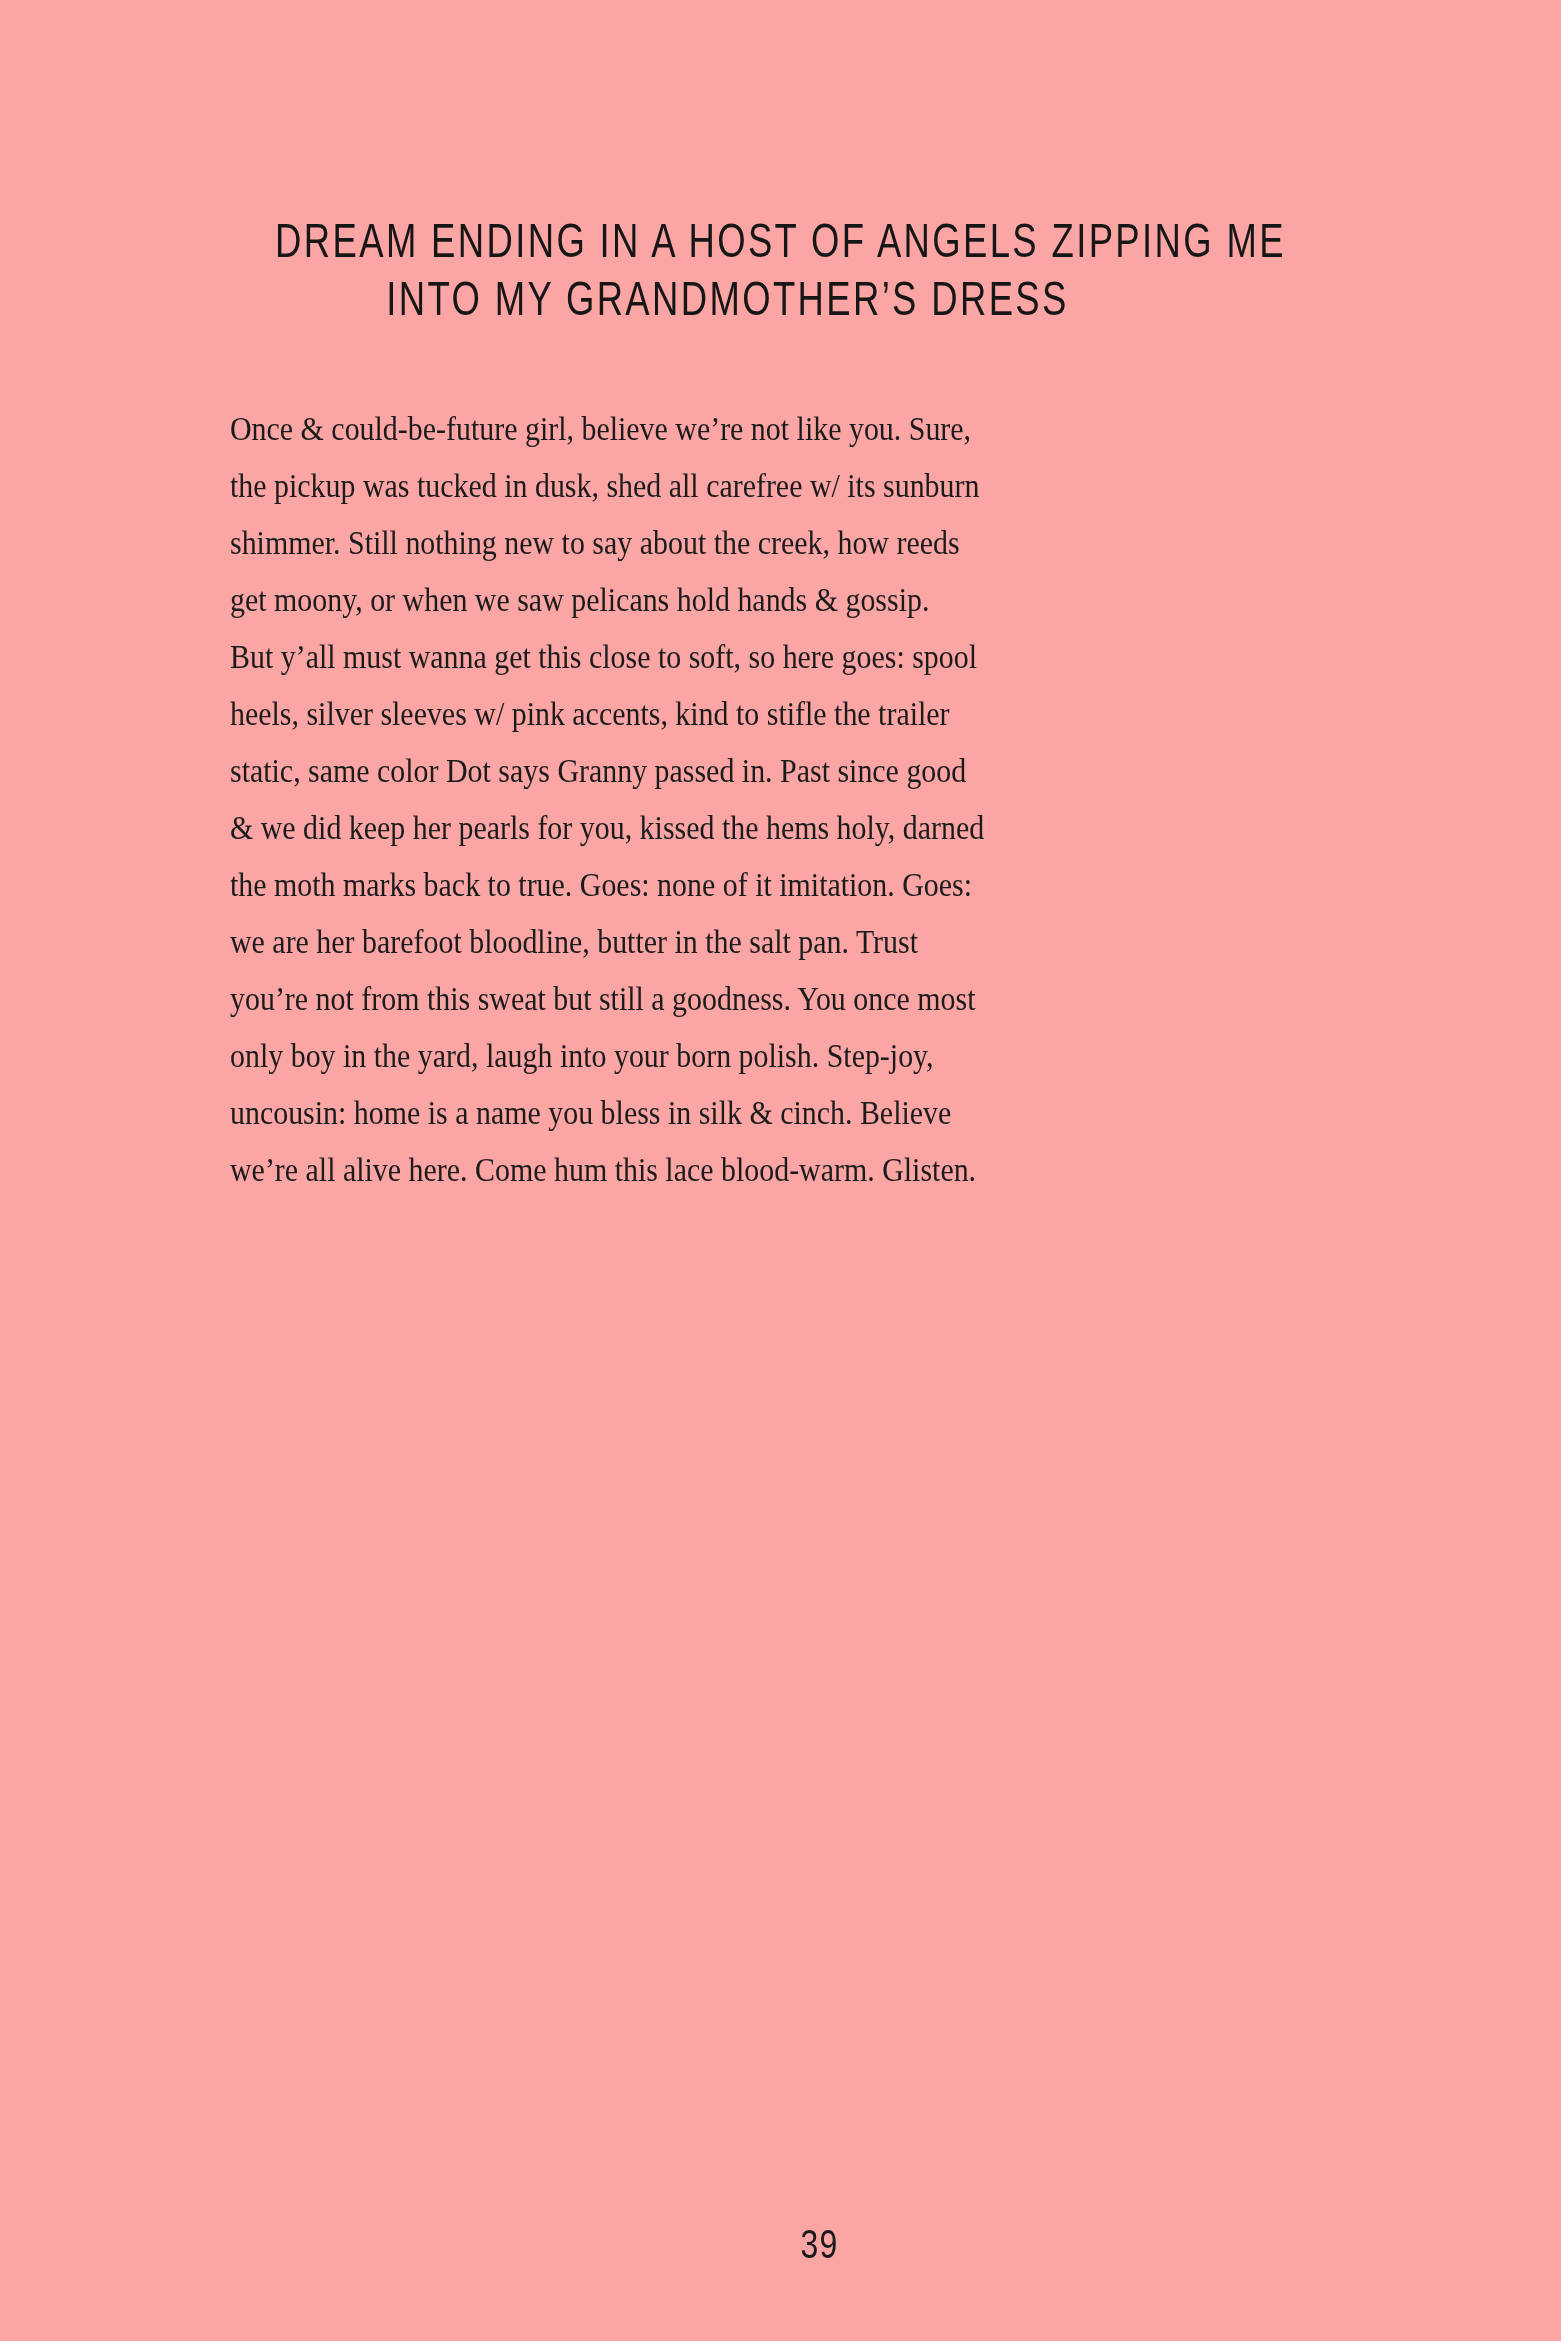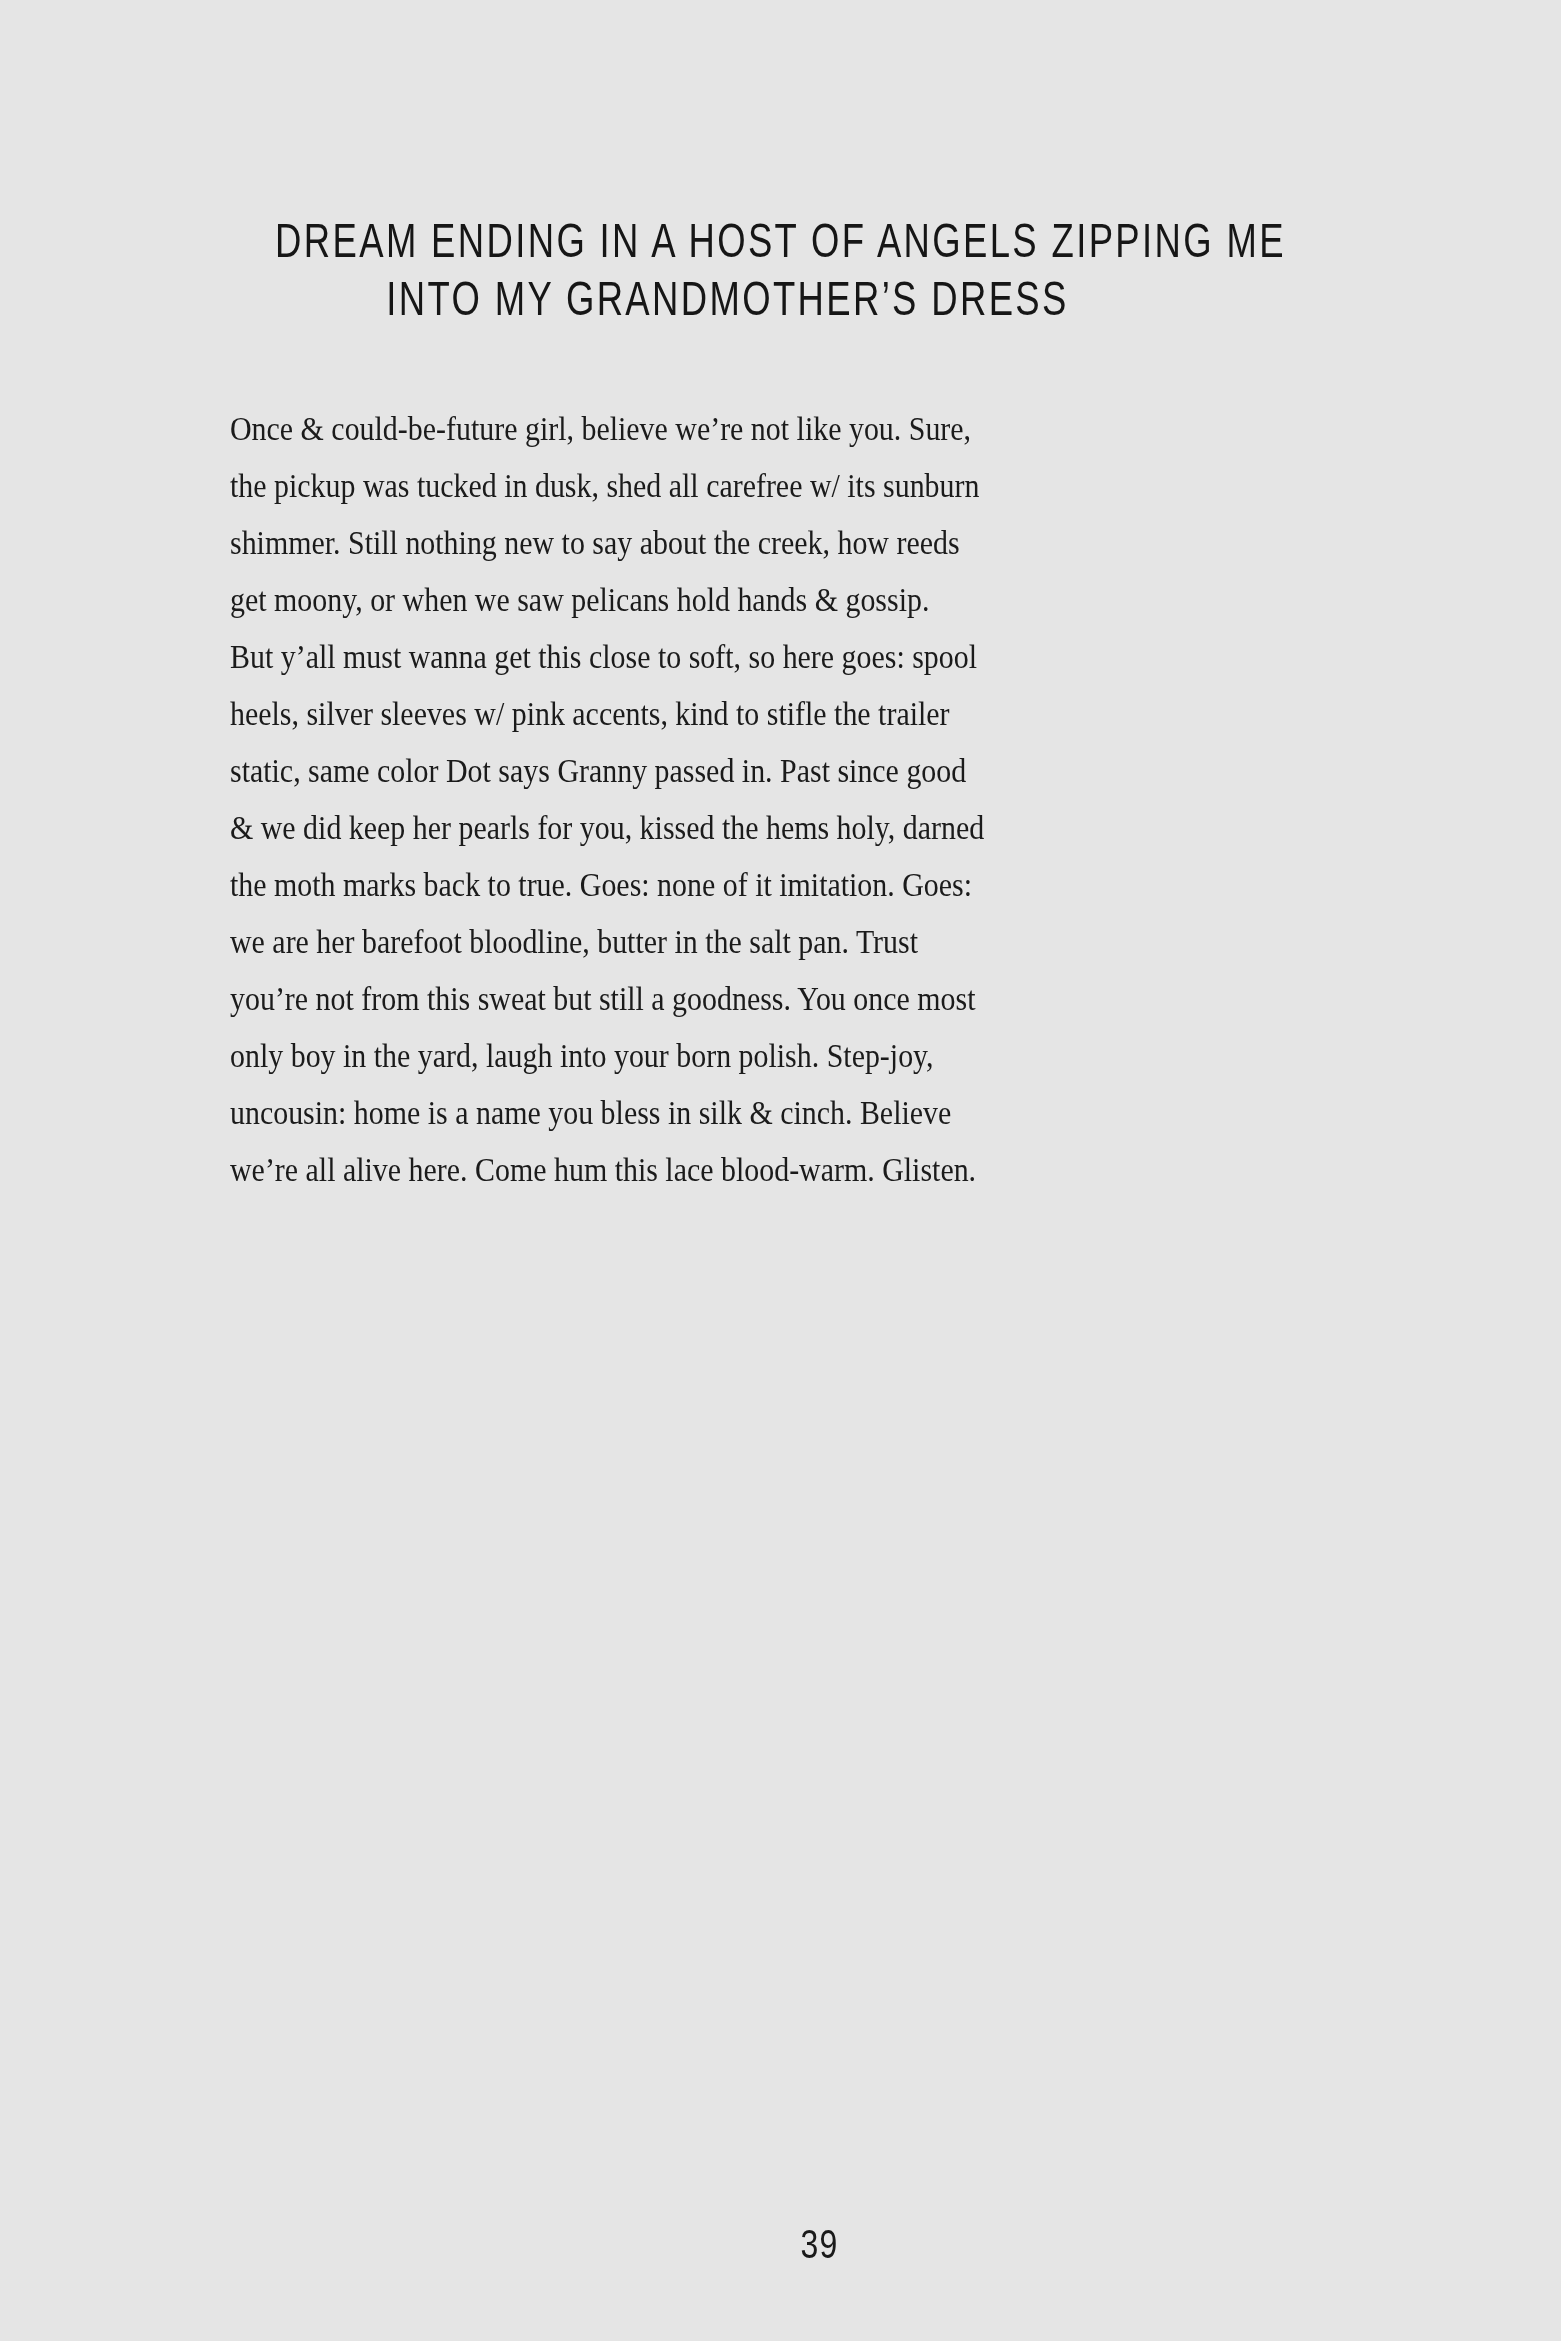--- a/index.html
+++ b/index.html
@@ -10,21 +10,21 @@
   body {
     width: 1561px;
     height: 2342px;
     position: relative;
     overflow: hidden;
     font-family: "Liberation Serif", "DejaVu Serif", serif;
   }
   .page {
     position: absolute;
     inset: 0;
-    background: #e5e5e5;
+    background: #fca5a5;
   }
   
   .title-line {
     position: absolute;
     left: 0;
     width: 1561px;
     text-align: center;
     font-family: "Liberation Sans", "DejaVu Sans", sans-serif;
     font-weight: 200;
     font-size: 48px;

